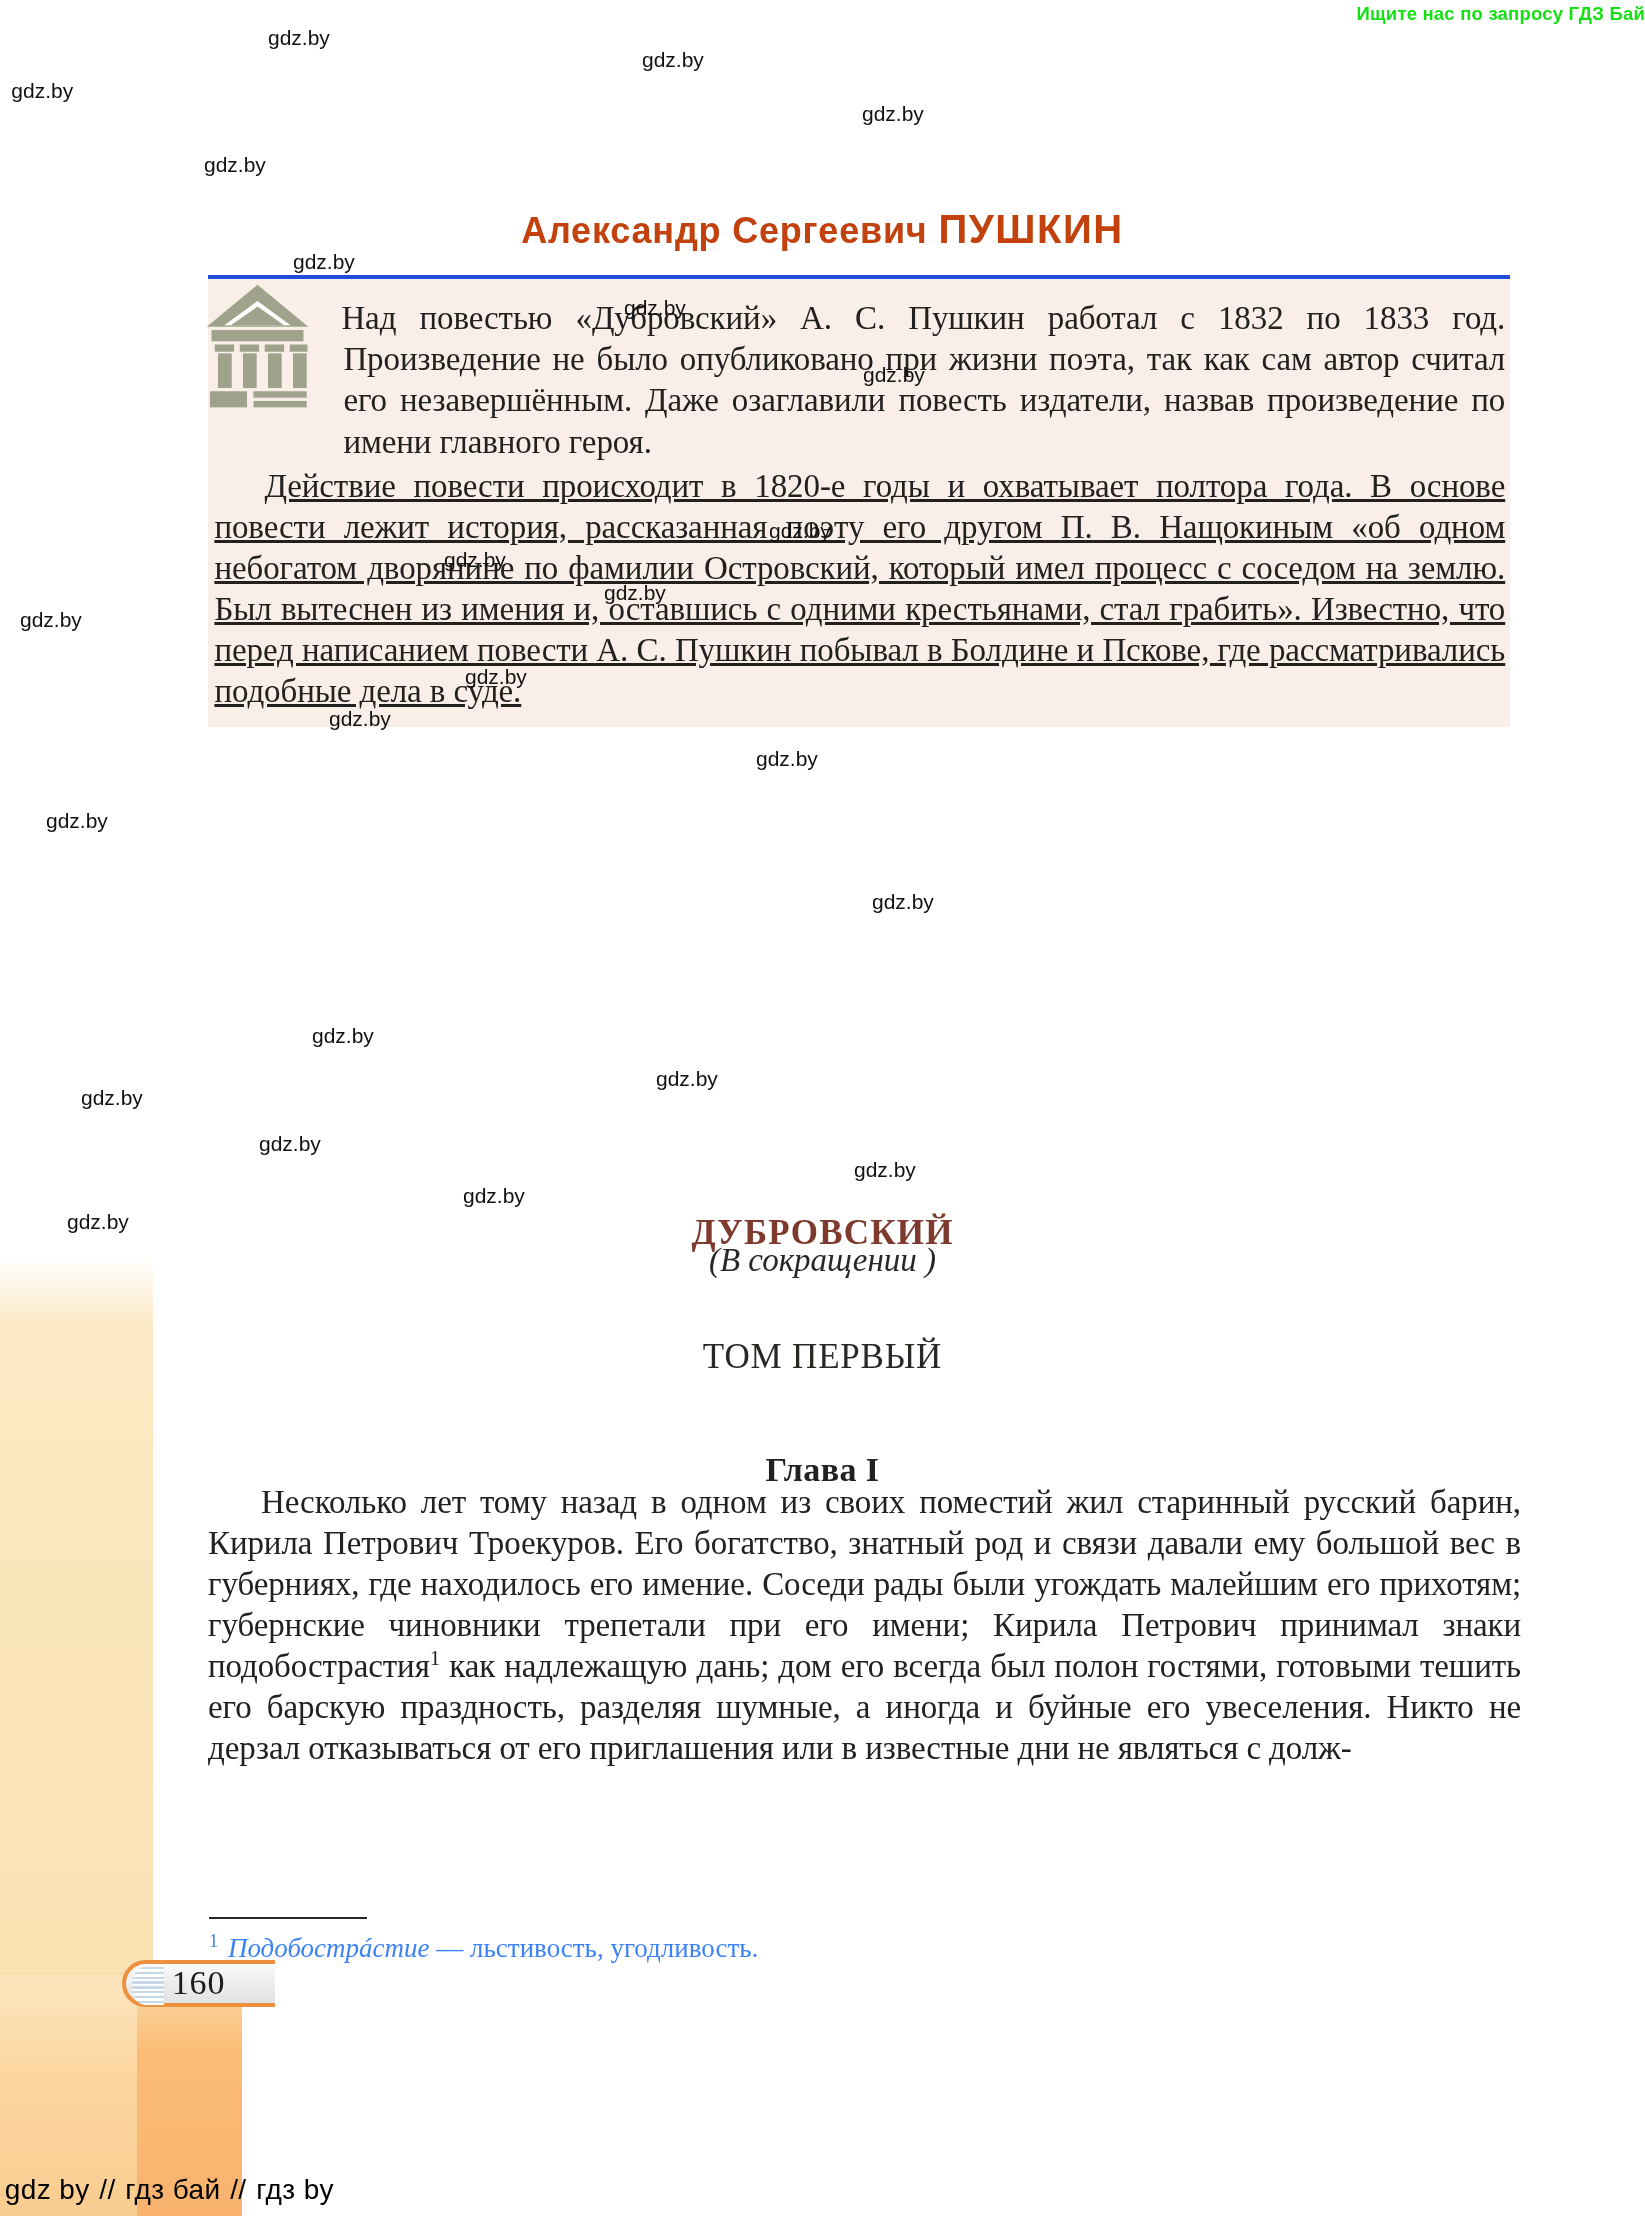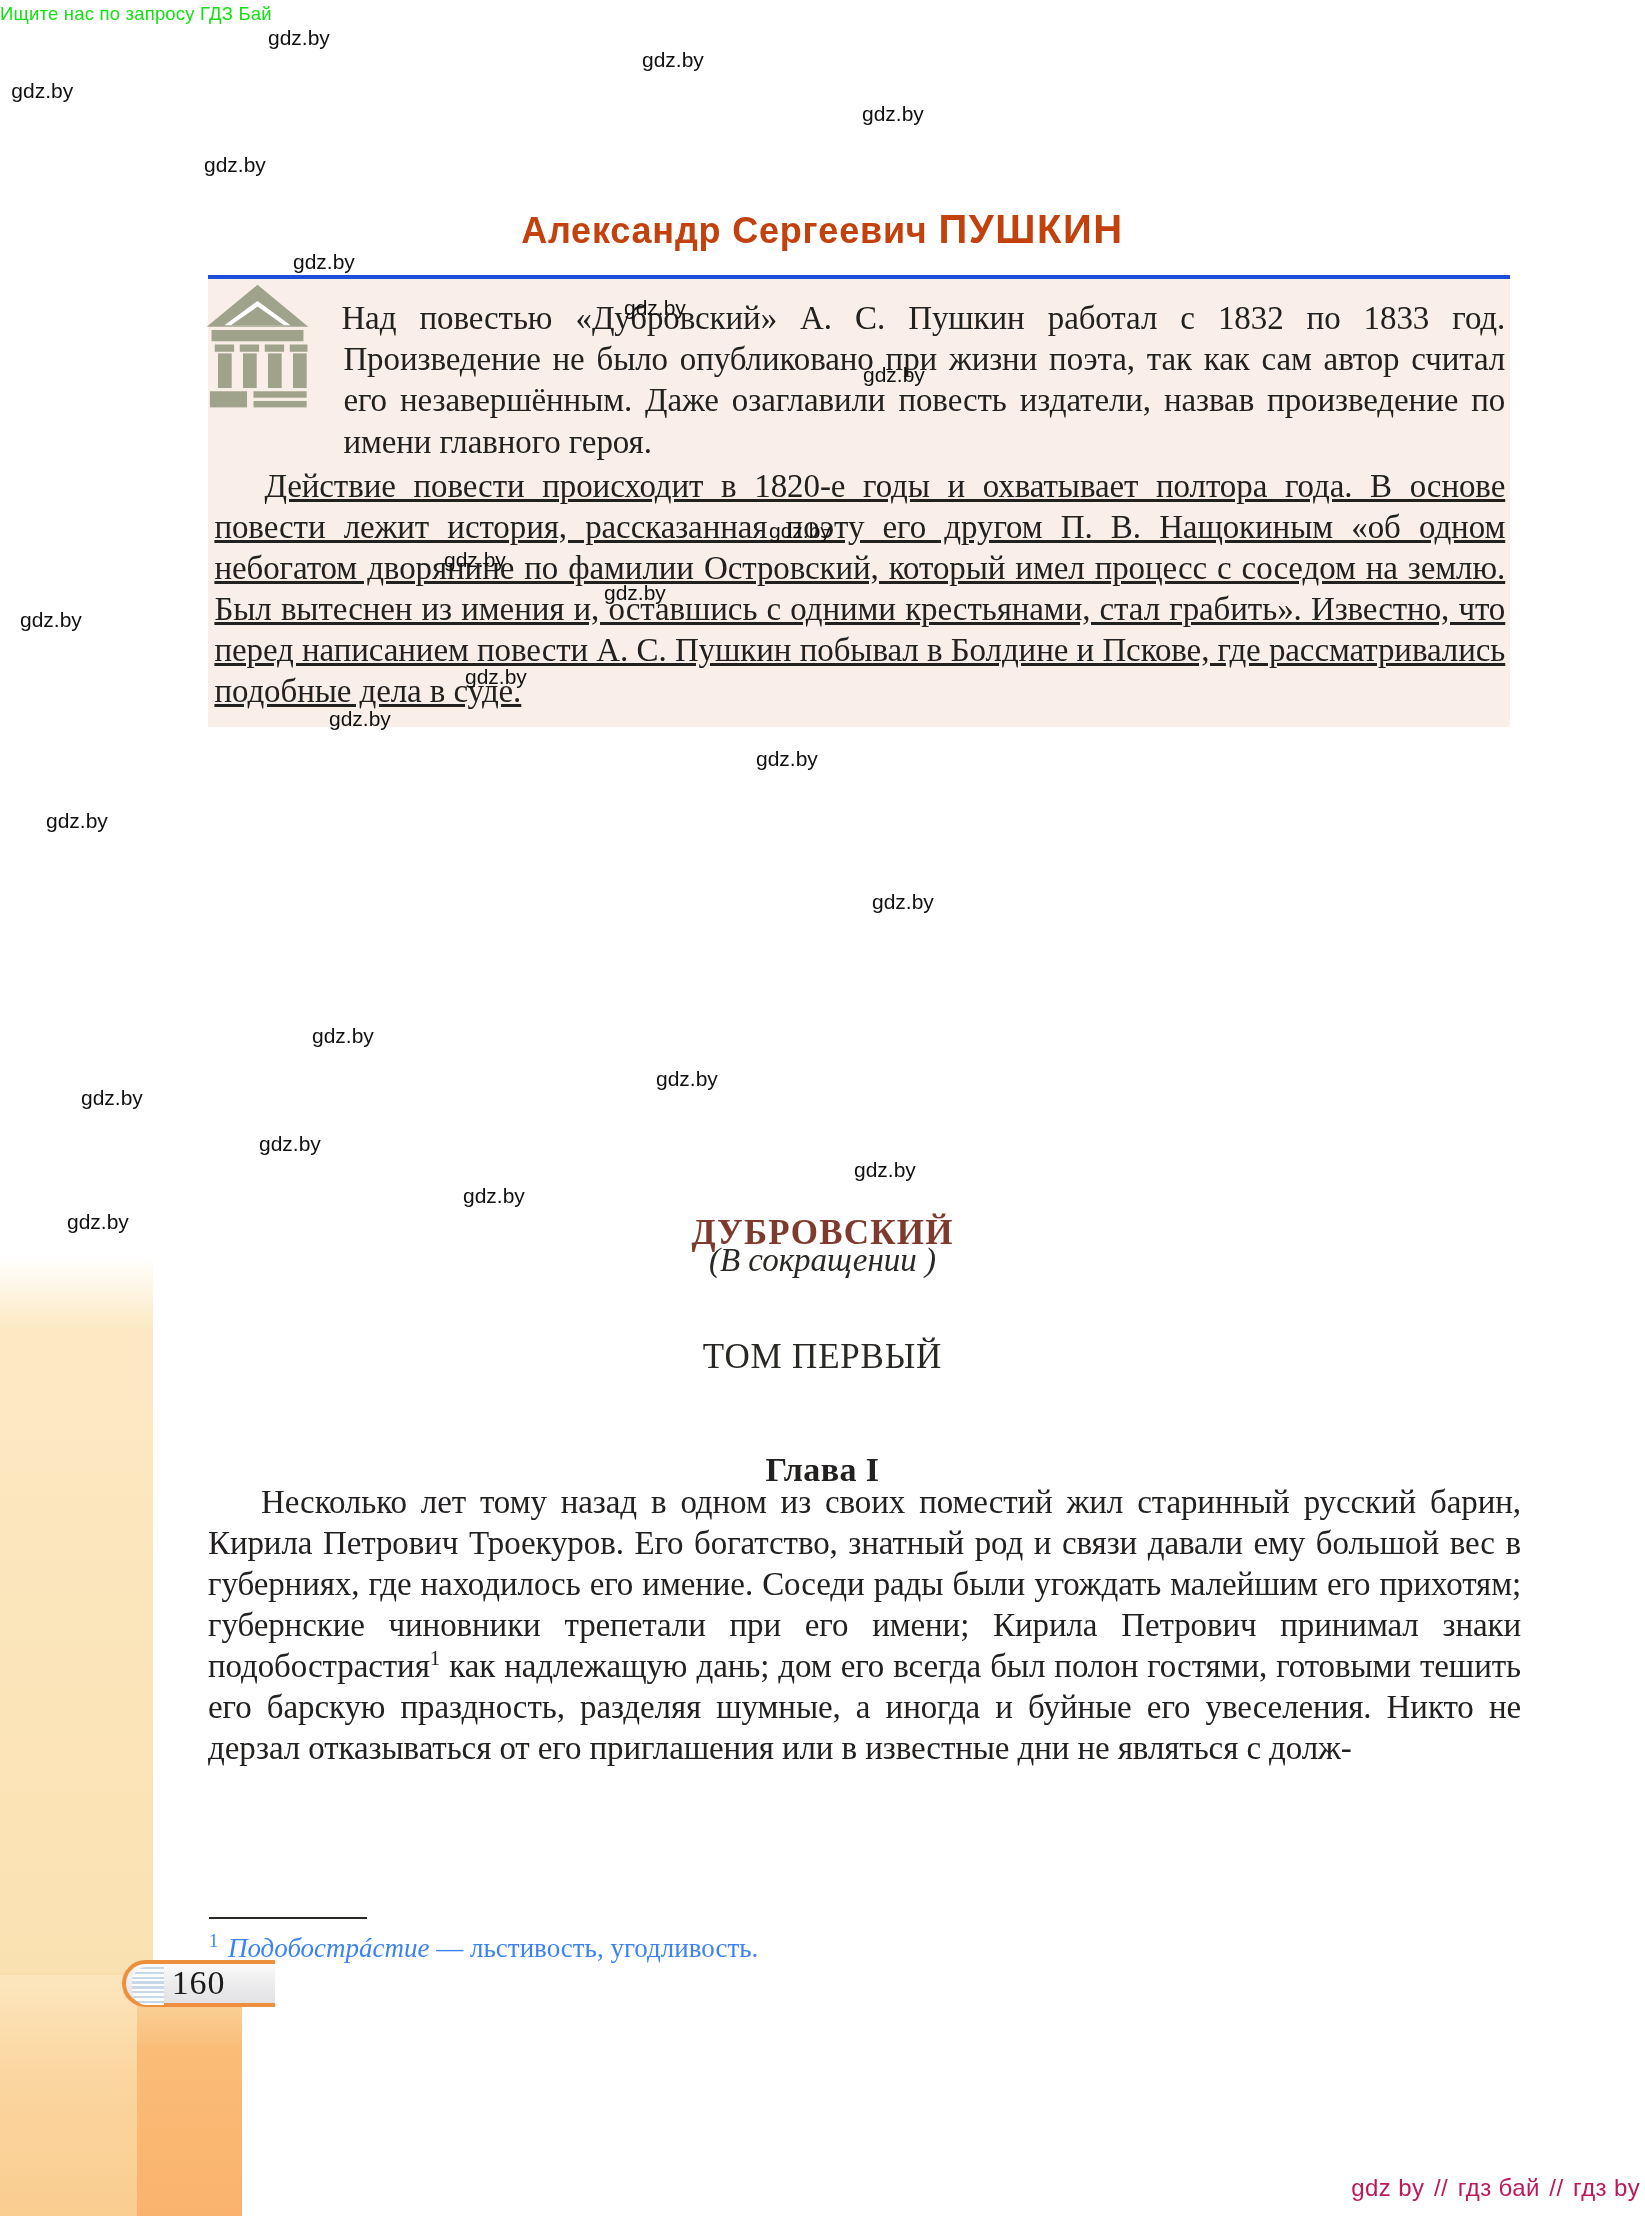--- a/index.html
+++ b/index.html
@@ -17,24 +17,24 @@
     background: #ffffff;
     overflow: hidden;
   }
 
   
   .promo-banner {
     position: absolute;
     top: 3.2px;
     left: 0;
     width: 100%;
-    text-align: left;
+    text-align: right;
     font-family: "Liberation Sans", sans-serif;
     font-size: 18.5px;
-    font-weight: normal;
+    font-weight: bold;
     color: #14e014;
     letter-spacing: 0.2px;
   }
 
   
   .edge-band {
     position: absolute;
     left: 0;
     top: 1256px;
     width: 153px;
@@ -247,24 +247,24 @@
     color: #1b1b1b;
     letter-spacing: 0.8px;
   }
 
   
   .footer-links {
     position: absolute;
     left: 0;
     top: 2174px;
     width: 100%;
-    text-align: right;
+    text-align: left;
     font-family: "Liberation Sans", sans-serif;
-    font-size: 24px;
-    color: #be185d;
+    font-size: 28px;
+    color: #000000;
     letter-spacing: 0.4px;
   }
   .footer-links span { margin: 0 4.8px; }
 
   
   .wm {
     position: absolute;
     font-family: "Liberation Sans", sans-serif;
     font-size: 21px;
     color: #111111;

